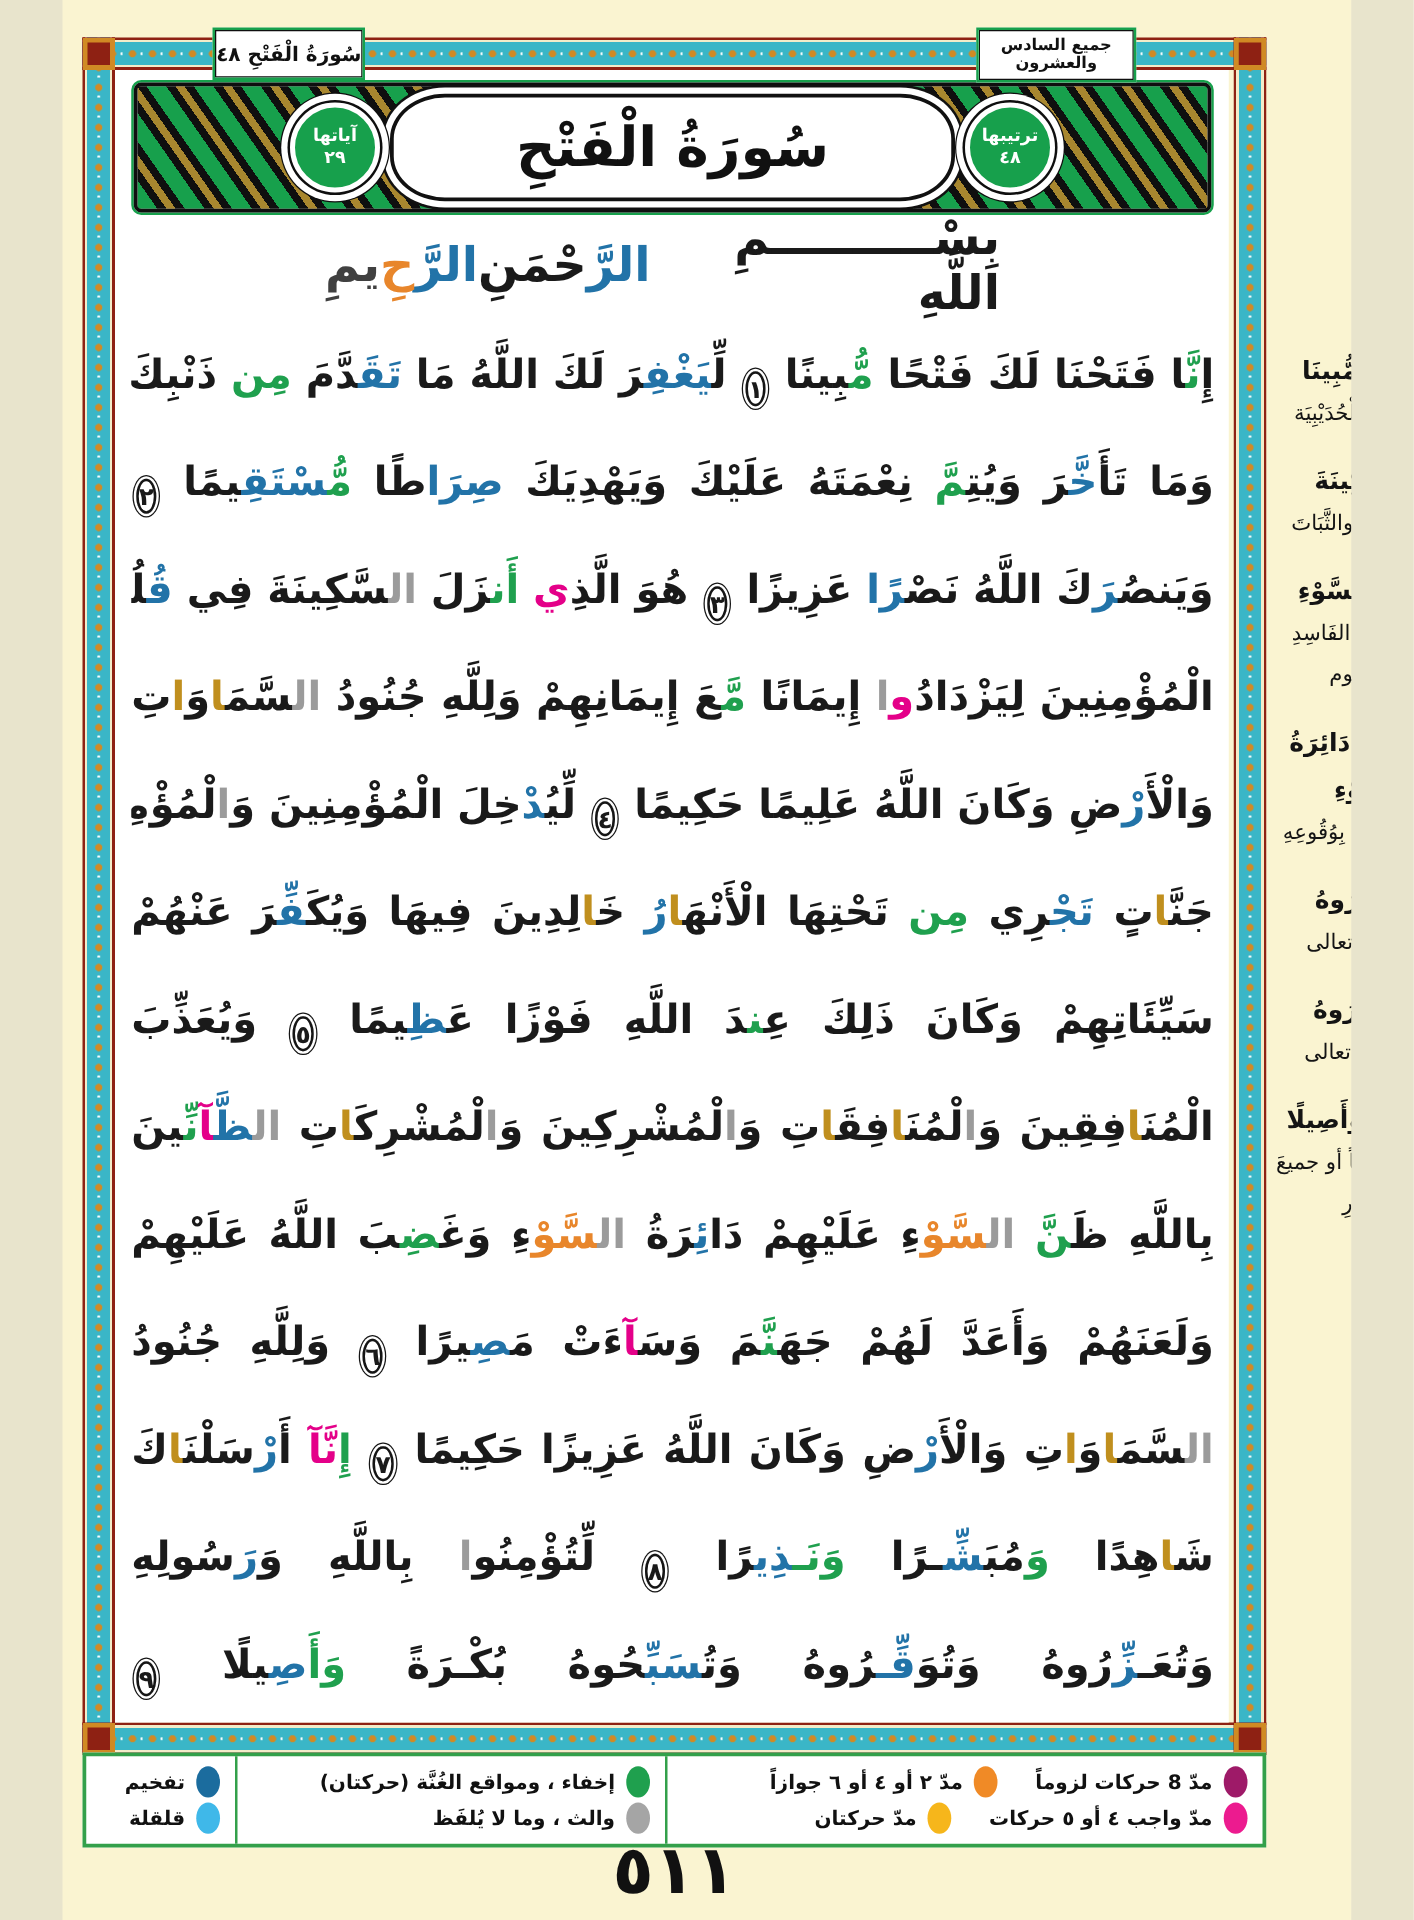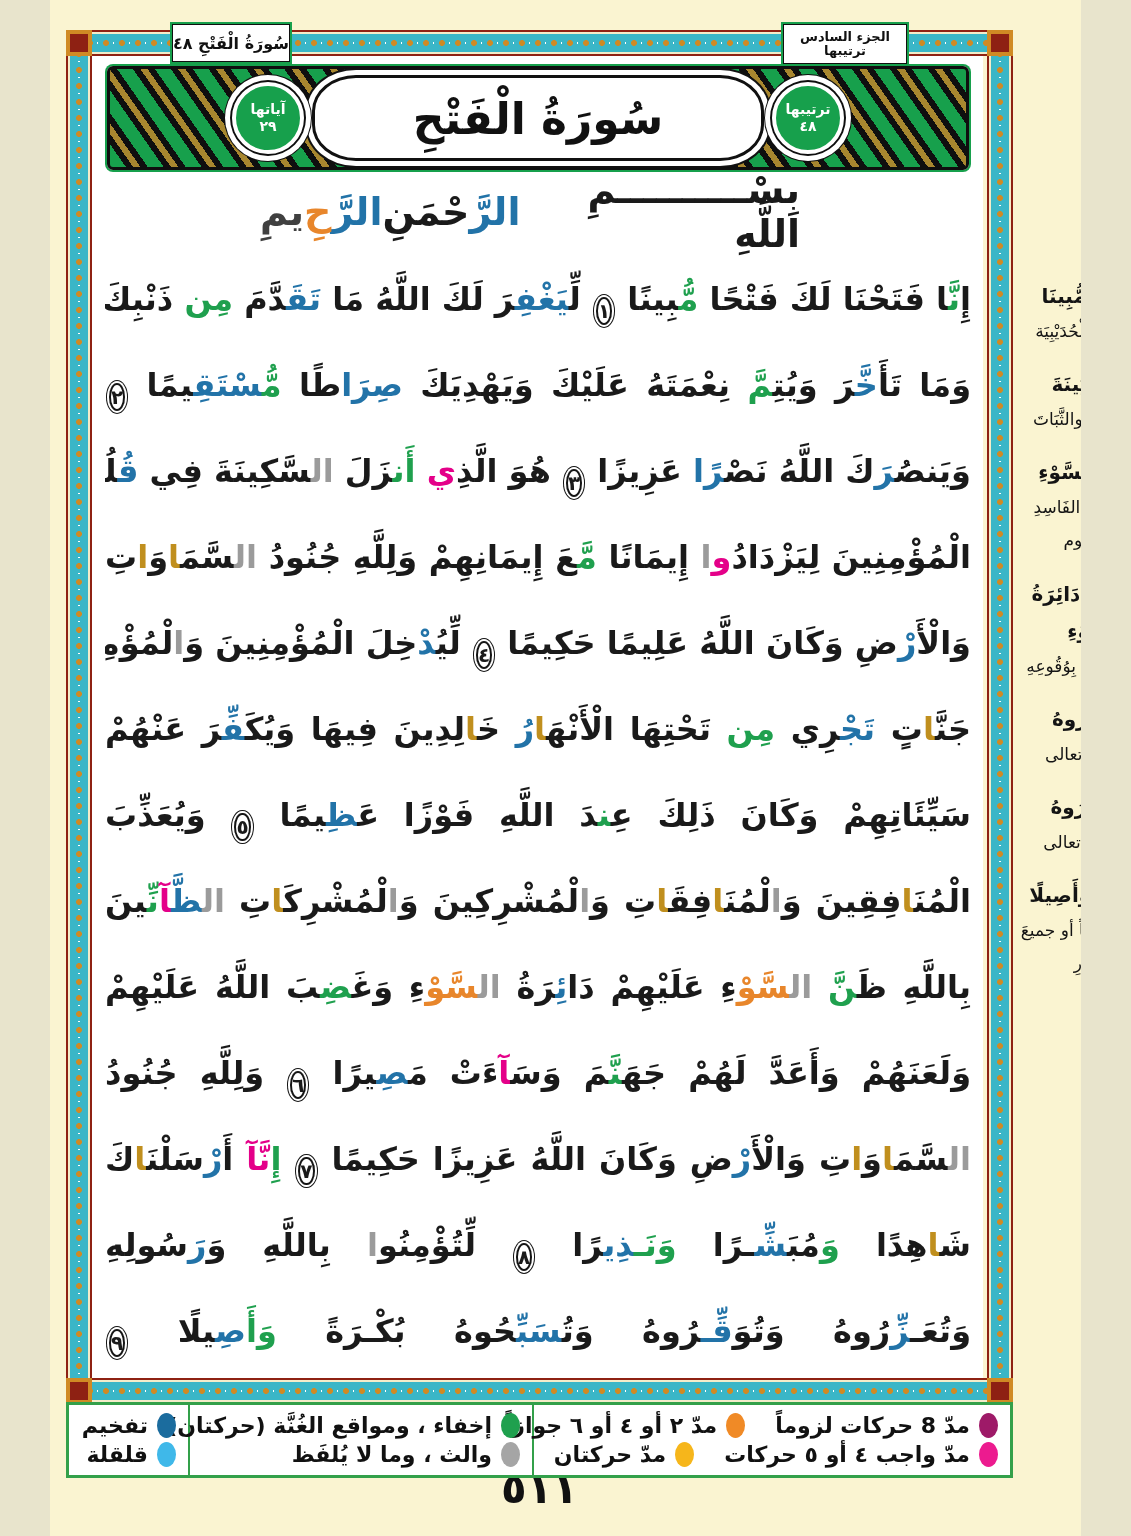--- a/index.html
+++ b/index.html
@@ -71,37 +71,37 @@
   .tan-block{position:absolute;left:1040px;top:646px;width:91px;height:50px;background:#aca28d;z-index:2;}
 
   
   .legend{position:absolute;left:16px;top:1402px;width:947px;height:76px;background:#fff;
     border:3px solid #33a04a;box-sizing:border-box;display:flex;direction:rtl;z-index:4;color:#111;}
   .l-section{display:flex;flex-direction:column;justify-content:space-evenly;padding:3px 12px;box-sizing:border-box;}
   .l-sec-0{width:478px;border-left:2px solid #33a04a;}
   .l-sec-1{width:344px;border-left:2px solid #33a04a;}
   .l-sec-2{flex:1;}
   .l-row{display:flex;align-items:center;gap:30px;}
-  .l-item{display:flex;align-items:center;gap:9px;font-size:22px;font-weight:bold;white-space:nowrap;}
+  .l-item{display:flex;align-items:center;gap:9px;font-size:16px;font-weight:bold;white-space:nowrap;}
   .dot{width:19px;height:25px;border-radius:50%;flex:0 0 auto;}
 
   
   .pageno{position:absolute;left:16px;top:1464px;width:947px;text-align:center;
-    font-size:42px;font-weight:bold;color:#111;z-index:3;}
+    font-size:54px;font-weight:bold;color:#111;z-index:3;}
 </style>
 </head>
 <body>
 
 <div class="canvas">
 
   <div class="tab tab-surah">
     <span>سُورَةُ الْفَتْحِ ٤٨</span>
   </div>
   <div class="tab tab-juz">
-    <span>الجزء السادس ترتيبها</span>
+    <span>جميع السادس والعشرون</span>
   </div>
 
   <div class="frame">
     <div class="strip-h strip-top"></div>
     <div class="strip-h strip-bottom"></div>
     <div class="strip-v strip-left"></div>
     <div class="strip-v strip-right"></div>
     <div class="corner c-tl"></div>
     <div class="corner c-tr"></div>
     <div class="corner c-bl"></div>

